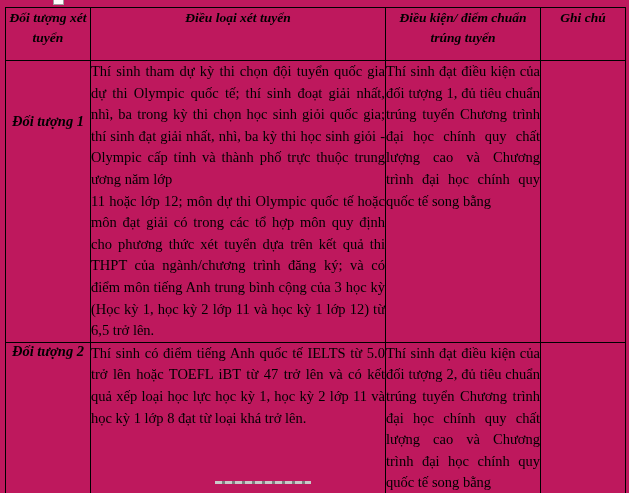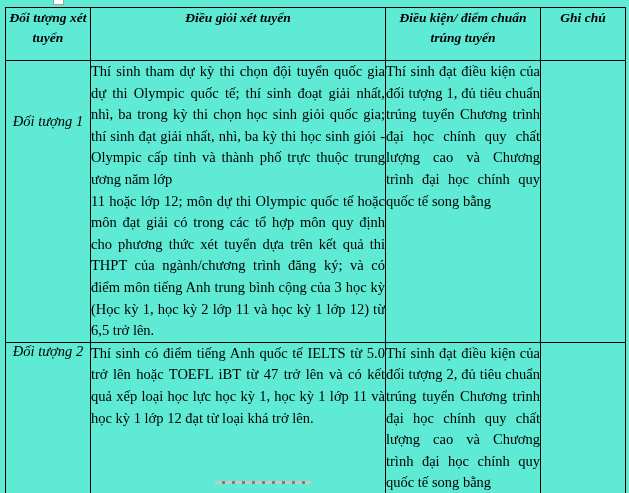--- a/index.html
+++ b/index.html
@@ -1,21 +1,21 @@
 <!DOCTYPE html>
 <html><head>
 <meta charset="utf-8">
 <style>
   html, body { margin: 0; padding: 0; background: #ffffff; }
   .screen {
     position: relative;
     width: 629px;
     height: 493px;
     overflow: hidden;
-    background: #5eead4;
+    background: #be185d;
     font-family: "Liberation Serif", "DejaVu Serif", serif;
     color: #000000;
   }
   .handle-marker {
     position: absolute;
     left: 53px;
     top: -6px;
     width: 9px;
     height: 9px;
     border: 1.5px solid #a0a0a0;
@@ -42,21 +42,21 @@
     text-align: center;
     font-weight: bold;
     font-style: italic;
     font-size: 13.5px;
     line-height: 1.5;
     padding: 2px 3px;
   }
   tr.row-1 > td { height: 256px; margin-left: 36px; }
   tr.row-2 > td { height: 158px; }
   .subject-label {
-    font-weight: normal;
+    font-weight: bold;
     font-style: italic;
     font-size: 14.5px;
     text-align: center;
   }
   tr.row-1 .subject-label { margin-top: 52px; }
   tr.row-2 .subject-label { }
   td.cond-cell { padding: 2px 5px 0 6px; }
   td.adm-cell  { padding: 2px 3px 0 4px; }
   .body-par {
     margin: 0;
@@ -83,21 +83,21 @@
   <table class="doc-table">
     <colgroup>
       <col style="width:85px">
       <col style="width:295px">
       <col style="width:155px">
       <col style="width:85px">
     </colgroup>
     <thead>
       <tr>
         <th>Đối tượng xét tuyển</th>
-        <th>Điều giỏi xét tuyển</th>
+        <th>Điều loại xét tuyển</th>
         <th>Điều kiện/ điểm chuẩn trúng tuyển</th>
         <th>Ghi chú</th>
       </tr>
     </thead>
     <tbody>
       <tr class="row-1">
         <td>
           <div class="subject-label">Đối tượng 1</div>
         </td>
         <td class="cond-cell">
@@ -107,21 +107,21 @@
         <td class="adm-cell">
           <p class="body-par">Thí sinh đạt điều kiện của đối tượng 1, đủ tiêu chuẩn trúng tuyển Chương trình đại học chính quy chất lượng cao và Chương trình đại học chính quy quốc tế song bằng</p>
         </td>
         <td></td>
       </tr>
       <tr class="row-2">
         <td>
           <div class="subject-label">Đối tượng 2</div>
         </td>
         <td class="cond-cell">
-          <p class="body-par">Thí sinh có điểm tiếng Anh quốc tế IELTS từ 5.0 trở lên hoặc TOEFL iBT từ 47 trở lên và có kết quả xếp loại học lực học kỳ 1, học kỳ 1 lớp 11 và học kỳ 1 lớp 12 đạt từ loại khá trở lên.</p>
+          <p class="body-par">Thí sinh có điểm tiếng Anh quốc tế IELTS từ 5.0 trở lên hoặc TOEFL iBT từ 47 trở lên và có kết quả xếp loại học lực học kỳ 1, học kỳ 2 lớp 11 và học kỳ 1 lớp 8 đạt từ loại khá trở lên.</p>
         </td>
         <td class="adm-cell">
           <p class="body-par">Thí sinh đạt điều kiện của đối tượng 2, đủ tiêu chuẩn trúng tuyển Chương trình đại học chính quy chất lượng cao và Chương trình đại học chính quy quốc tế song bằng</p>
         </td>
         <td></td>
       </tr>
 
     </tbody>
   </table>
 

